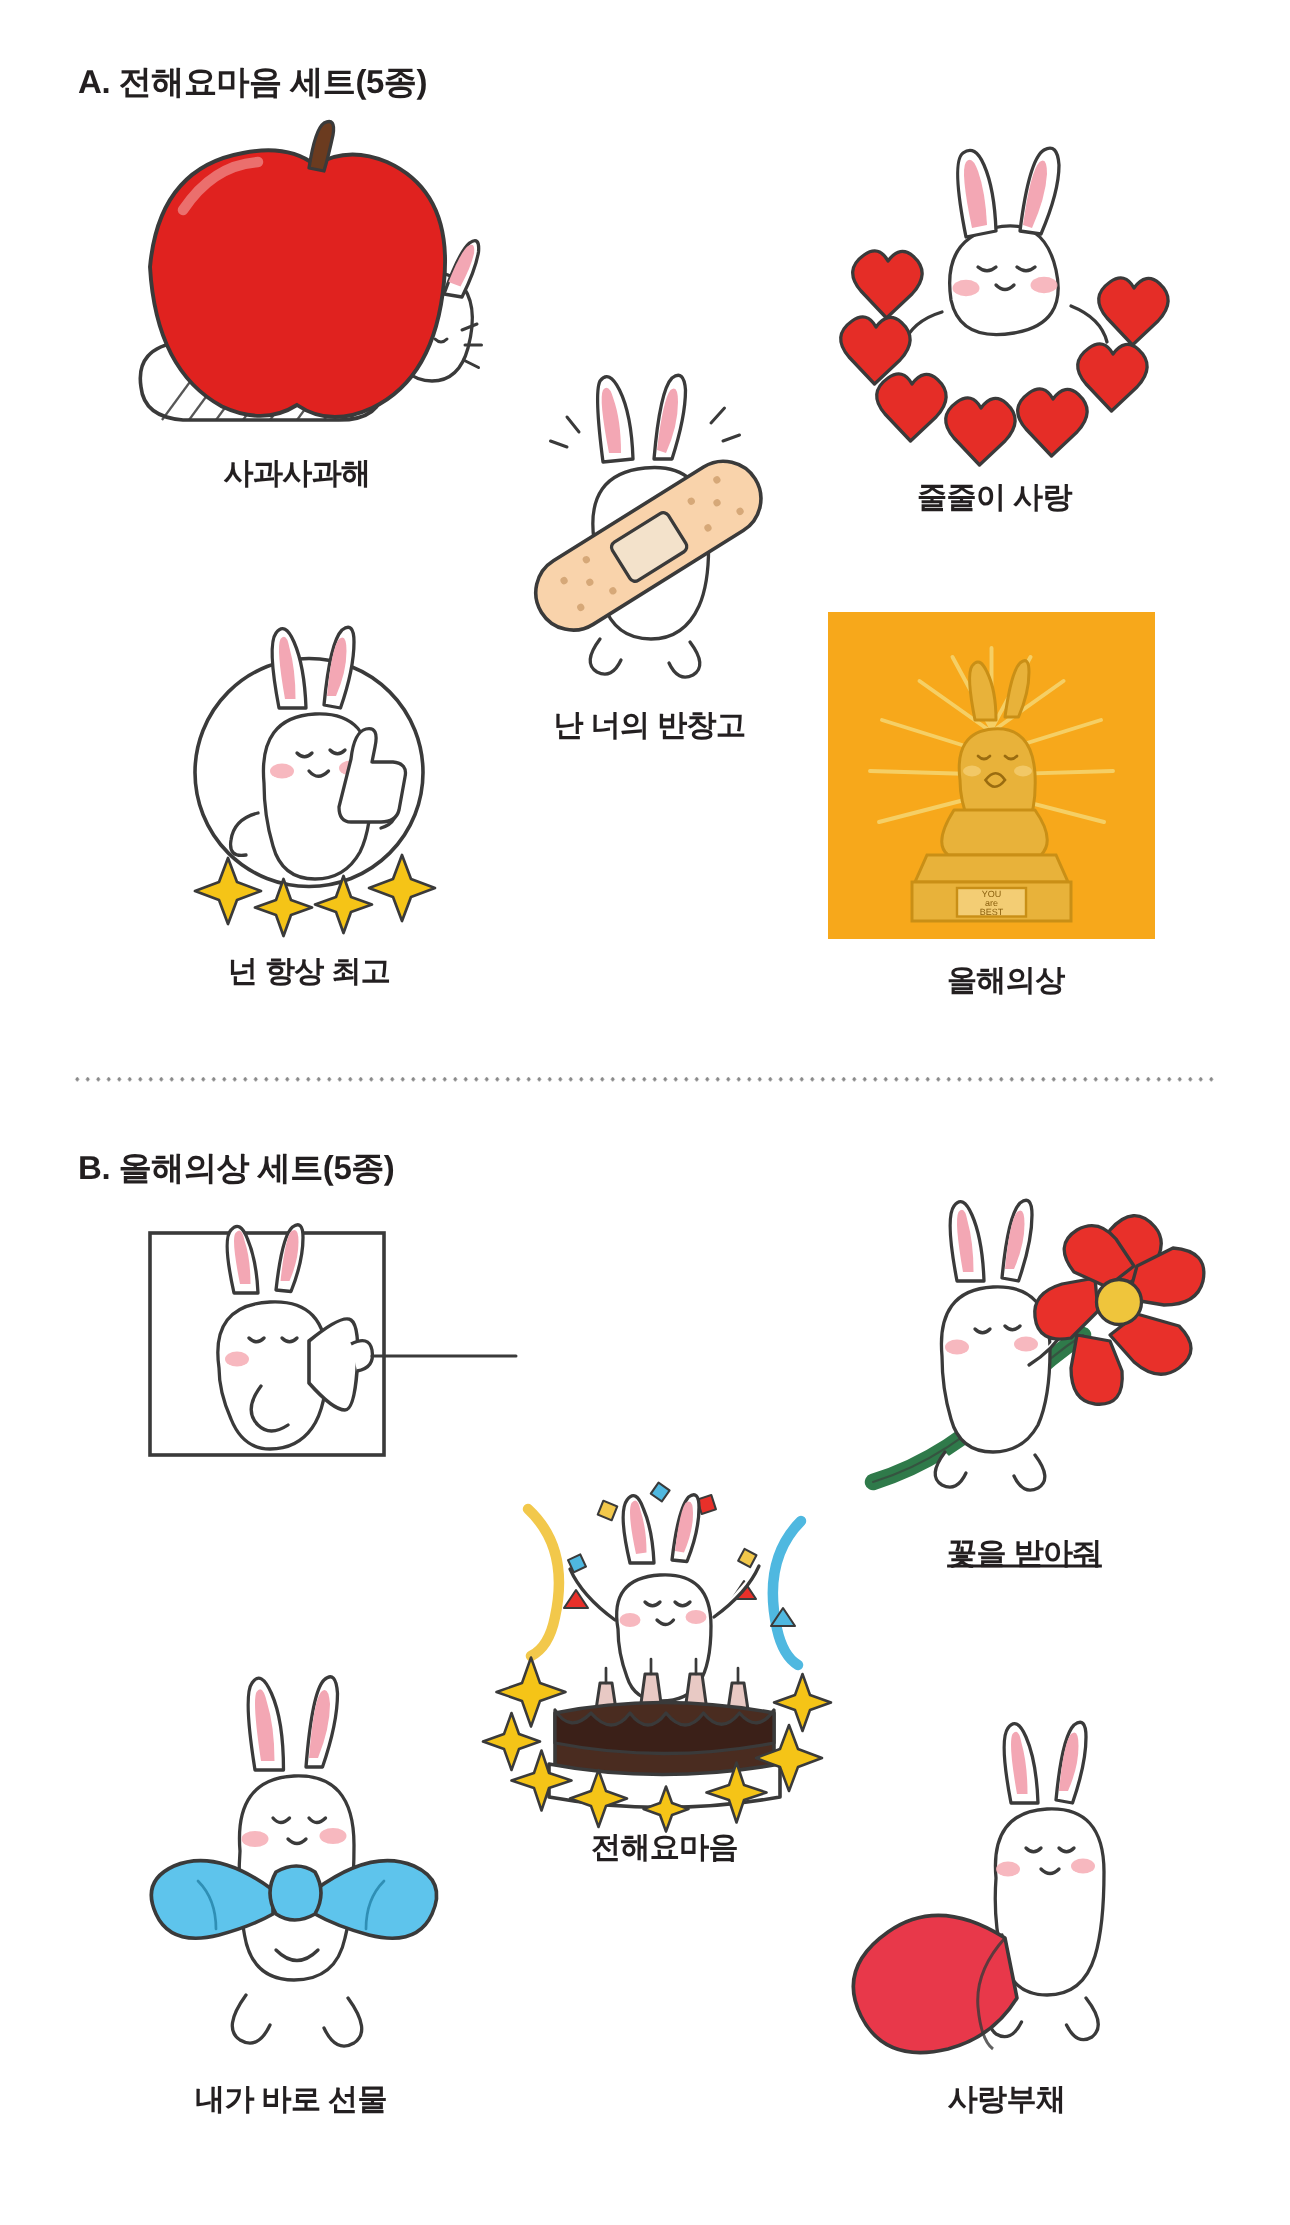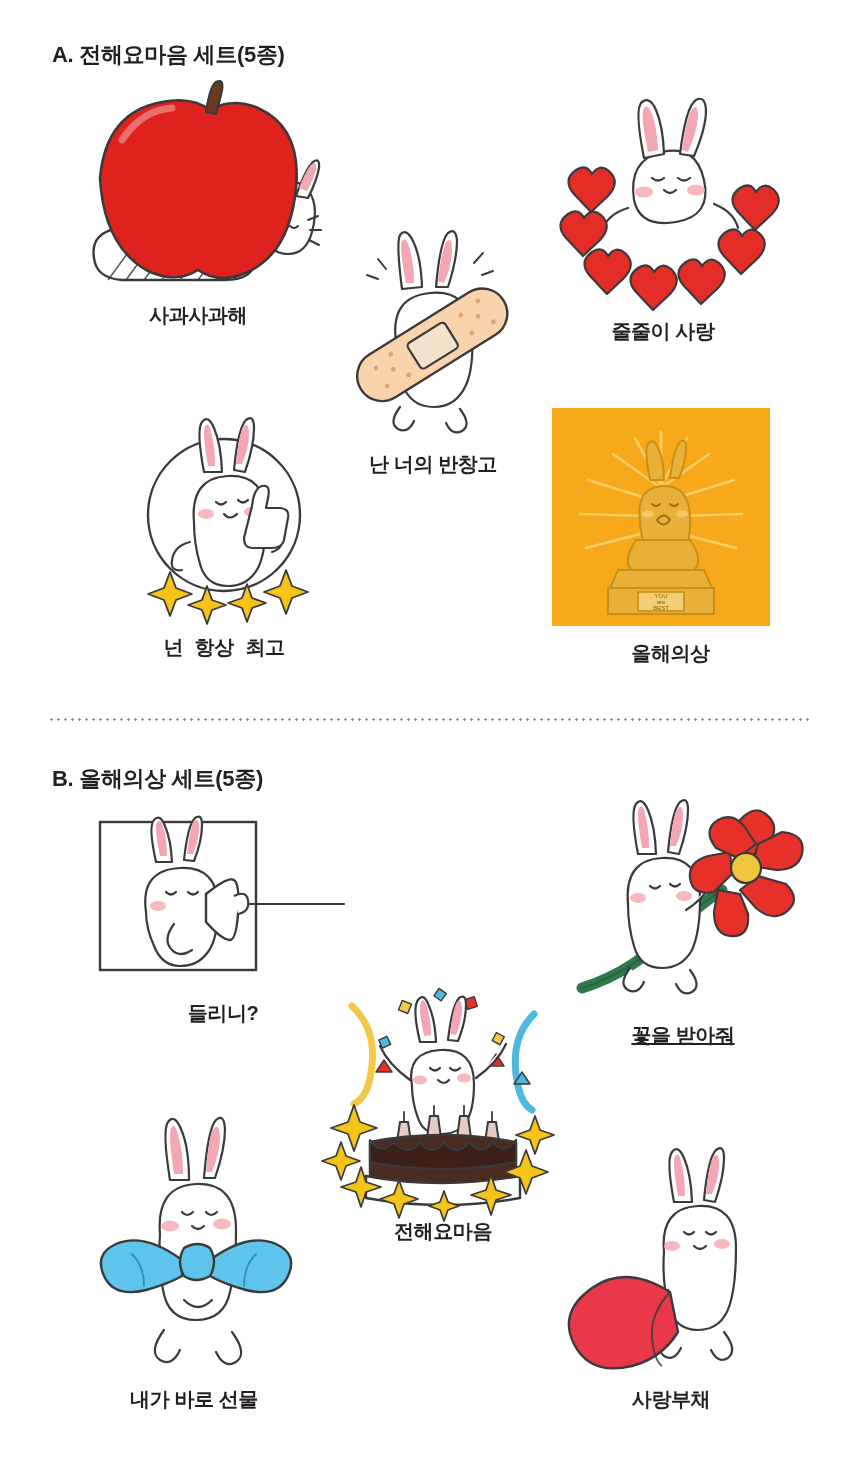--- a/index.html
+++ b/index.html
@@ -139,21 +139,21 @@
           <path d="M98 196 q-12 -14 2 -24 q10 -7 16 4 q8 -11 17 -3 q12 11 -1 25 l-17 16z"></path>
           <path d="M146 190 q-12 -14 2 -24 q10 -7 16 4 q8 -11 17 -3 q12 11 -1 25 l-17 16z"></path>
           <path d="M186 160 q-12 -14 2 -24 q10 -7 16 4 q8 -11 17 -3 q12 11 -1 25 l-17 16z"></path>
           <path d="M200 116 q-12 -14 2 -24 q10 -7 16 4 q8 -11 17 -3 q12 11 -1 25 l-17 16z"></path>
         </g>
       </svg>
     </div>
     <div class="caption" style="top:222px;">줄줄이 사랑</div>
   </div>
 
-  <div class="sticker" style="left:318px; top:229px; width:230px; height:250px;">
+  <div class="sticker" style="left:318px; top:248px; width:230px; height:250px;">
     <div class="art">
       <svg width="230" height="210" viewBox="0 0 230 210">
 
         <g stroke="#3a3a3a" stroke-width="2.2" fill="#ffffff" stroke-linejoin="round" stroke-linecap="round">
           <path d="M84 60 q-6 -46 -2 -54 q6 -8 13 6 q8 16 9 46z"></path>
           <path d="M118 58 q4 -46 12 -54 q8 -6 9 8 q0 18 -9 46z"></path>
           <path d="M78 112 q-6 -44 34 -48 q40 -4 42 40 q2 34 -6 52 q-10 22 -32 22 q-24 0 -32 -24 q-7 -20 -6 -42z"></path>
           <path d="M82 178 q-12 16 -2 22 q10 5 16 -8"></path>
           <path d="M142 180 q12 16 2 22 q-10 5 -16 -8"></path>
         </g>
@@ -177,21 +177,21 @@
               <circle cx="154" cy="128" r="2.4"></circle>
             <circle cx="176" cy="104" r="2.4"></circle>
               <circle cx="178" cy="130" r="2.4"></circle>
           </g>
         </g>
       </svg>
     </div>
     <div class="caption" style="top:222px;">난 너의 반창고</div>
   </div>
 
-  <div class="sticker" style="left:124px; top:410px; width:200px; height:250px;font-family:Liberation Mono, monospace;">
+  <div class="sticker" style="left:106px; top:410px; width:200px; height:250px;">
     <div class="art">
       <svg width="200" height="220" viewBox="0 0 200 220">
         <circle cx="100" cy="105" r="76" fill="#ffffff" stroke="#3a3a3a" stroke-width="2.4"></circle>
 
         <g stroke="#3a3a3a" stroke-width="2.2" fill="#ffffff" stroke-linejoin="round" stroke-linecap="round">
           <path d="M80 62 q-8 -42 -2 -50 q6 -8 12 6 q7 16 8 44z"></path>
           <path d="M110 60 q4 -42 12 -50 q8 -6 8 8 q0 18 -9 44z"></path>
           <path d="M70 112 q-4 -44 34 -46 q38 -2 38 42 q0 34 -8 50 q-10 18 -30 18 q-22 0 -28 -22 q-6 -20 -6 -42z"></path>
           <path d="M66 132 q-16 4 -18 18 q-2 12 10 10"></path>
           <path d="M136 118 q14 -4 20 8 q5 12 -8 16"></path>
@@ -284,21 +284,20 @@
         <g stroke="#3a3a3a" stroke-width="2.2" fill="none" stroke-linecap="round">
           <path d="M88 84 q5 5 10 0"></path>
           <path d="M110 84 q5 5 10 0"></path>
         </g>
 
         <path d="M128 86 q22 -18 28 -14 q6 4 4 34 q-2 26 -8 26 q-8 0 -24 -18z" fill="#ffffff" stroke="#3a3a3a" stroke-width="2.4" stroke-linejoin="round"></path>
         <path d="M156 88 q12 -6 14 4 q2 12 -10 14" fill="#ffffff" stroke="#3a3a3a" stroke-width="2.2"></path>
         <path d="M170 96 l96 0" stroke="#3a3a3a" stroke-width="2" stroke-linecap="round"></path>
       </svg>
     </div>
-    <div class="caption" style="top:192px;">들리니?</div>
   </div>
 
   <div class="sticker" style="left:568px; top:800px; width:230px; height:250px;">
     <div class="art">
       <svg width="230" height="210" viewBox="0 0 230 210">
 
         <path d="M14 188 q52 -16 96 -62 q22 -22 44 -36" fill="none" stroke="#2f7a4a" stroke-width="11" stroke-linecap="round"></path>
         <path d="M14 188 q52 -16 96 -62 q22 -22 44 -36" fill="none" stroke="#3a3a3a" stroke-width="1.4" opacity="0.6" stroke-linecap="round"></path>
 
         <g stroke="#3a3a3a" stroke-width="2.2" fill="#ffffff" stroke-linejoin="round" stroke-linecap="round">

